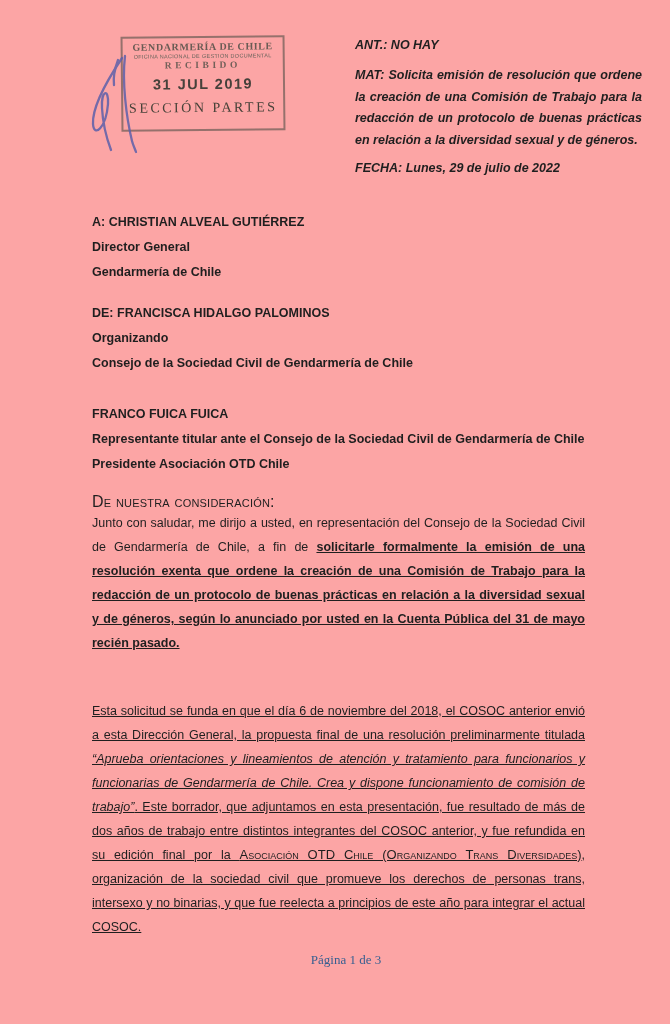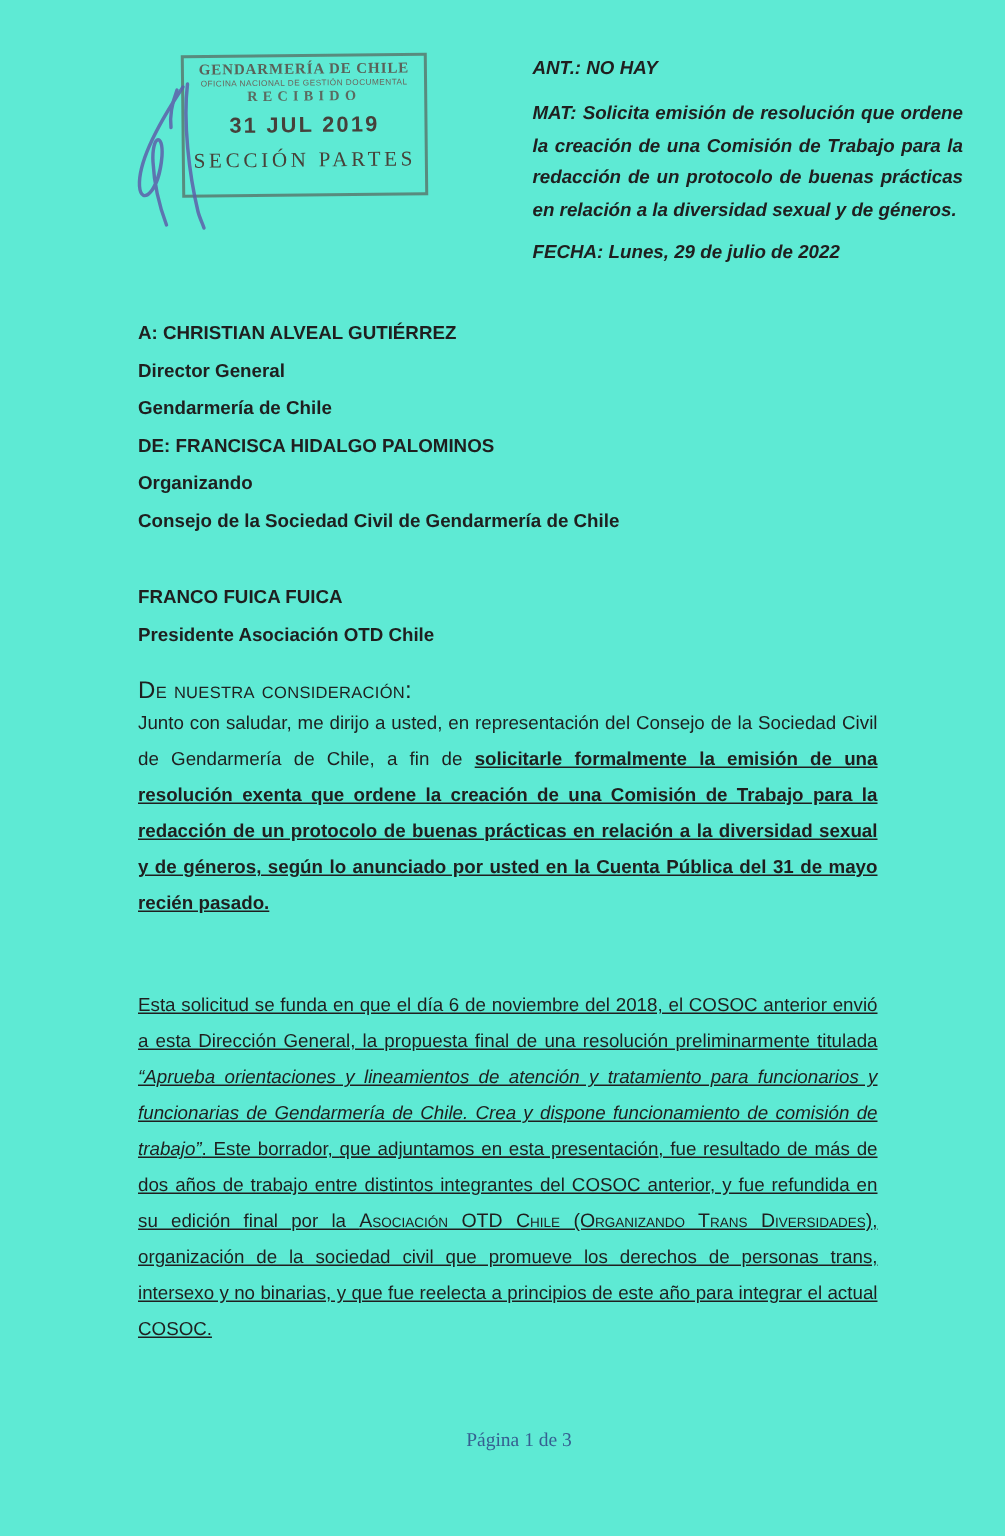--- a/index.html
+++ b/index.html
@@ -1,20 +1,20 @@
 <!DOCTYPE html>
 <html><head>
 <meta charset="utf-8">
 <style>
   html, body { margin: 0; padding: 0; background: #ffffff; }
   .page {
     position: relative;
     width: 670px;
     height: 1024px;
-    background: #5eead4;
+    background: #fca5a5;
     font-family: "Liberation Sans", sans-serif;
     color: #1f1f1f;
     overflow: hidden;
   }
 
   
   .stamp {
     position: absolute;
     left: 121px;
     top: 36px;
@@ -94,21 +94,21 @@
   .ref-fecha { margin-top: 9px !important; }
 
   
   .content {
     position: absolute;
     left: 92px;
     top: 210px;
     width: 493px;
   }
   .addr-block { font-weight: bold; font-size: 12.5px; line-height: 25px; }
-  .addr-sender  { }
+  .addr-sender  { margin-top: 16px; }
   .addr-cosender { margin-top: 26px; }
   .addr-block div { margin: 0; }
 
   .salutation {
     margin: 16px 0 0 0;
     font-variant: small-caps;
     font-size: 16px;
     letter-spacing: 0.2px;
   }
   .body-par {
@@ -173,20 +173,21 @@
     </div>
 
     <div class="addr-block addr-sender">
       <div>DE: FRANCISCA HIDALGO PALOMINOS</div>
       <div>Organizando</div>
       <div>Consejo de la Sociedad Civil de Gendarmería de Chile</div>
     </div>
 
     <div class="addr-block addr-cosender">
       <div>FRANCO FUICA FUICA</div>
+      <div>Representante titular ante el Consejo de la Sociedad Civil de Gendarmería de Chile</div>
       <div>Presidente Asociación OTD Chile</div>
     </div>
 
     <p class="salutation">De nuestra consideración:</p>
 
     <p class="body-par par-1"><span>Junto con saludar, me dirijo a usted, en representación del Consejo de la Sociedad Civil de Gendarmería de Chile, a fin de </span><span class="bold underline">solicitarle formalmente la emisión de una resolución exenta que ordene la creación de una Comisión de Trabajo para la redacción de un protocolo de buenas prácticas en relación a la diversidad sexual y de géneros, según lo anunciado por usted en la Cuenta Pública del 31 de mayo recién pasado.</span></p>
 
     <p class="body-par par-2"><span>Esta solicitud se funda en que el día 6 de noviembre del 2018, el COSOC anterior envió a esta Dirección General, la propuesta final de una resolución preliminarmente titulada </span><span class="italic">“Aprueba orientaciones y lineamientos de atención y tratamiento para funcionarios y funcionarias de Gendarmería de Chile. Crea y dispone funcionamiento de comisión de trabajo”</span><span>. Este borrador, </span><span class="underline">que adjuntamos en esta presentación</span><span>, fue resultado de más de dos años de trabajo entre distintos integrantes del COSOC anterior, y fue refundida en su edición final por la </span><span class="smallcaps">Asociación OTD Chile (Organizando Trans Diversidades)</span><span>, organización de la sociedad civil que promueve los derechos de personas trans, intersexo y no binarias, y que fue reelecta a principios de este año para integrar el actual COSOC.</span></p>
 
   </div>

